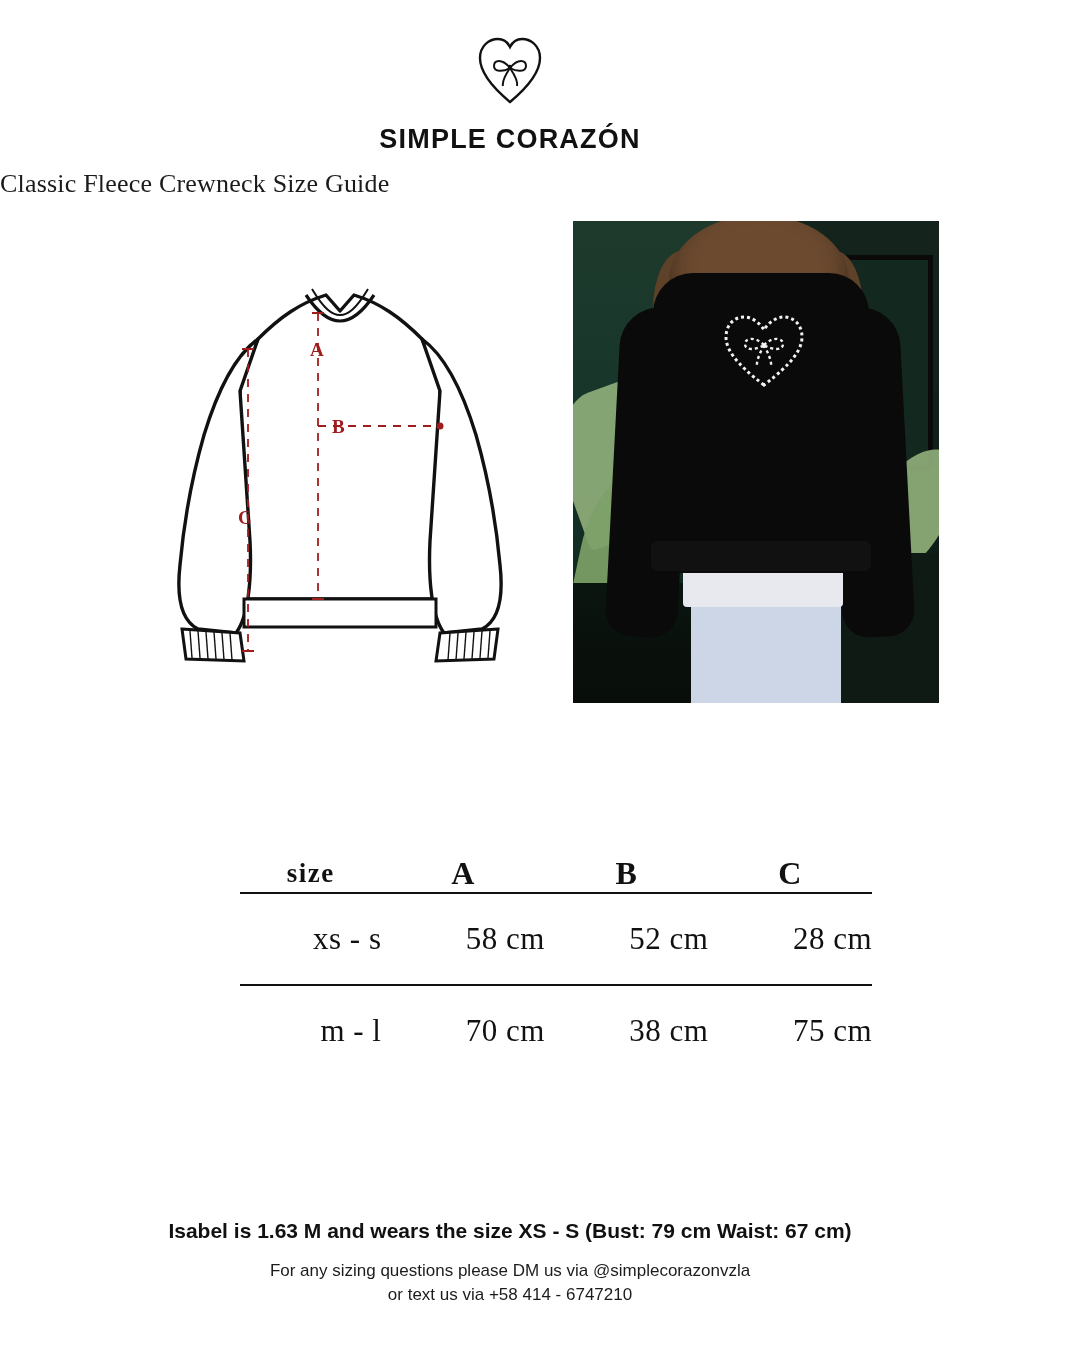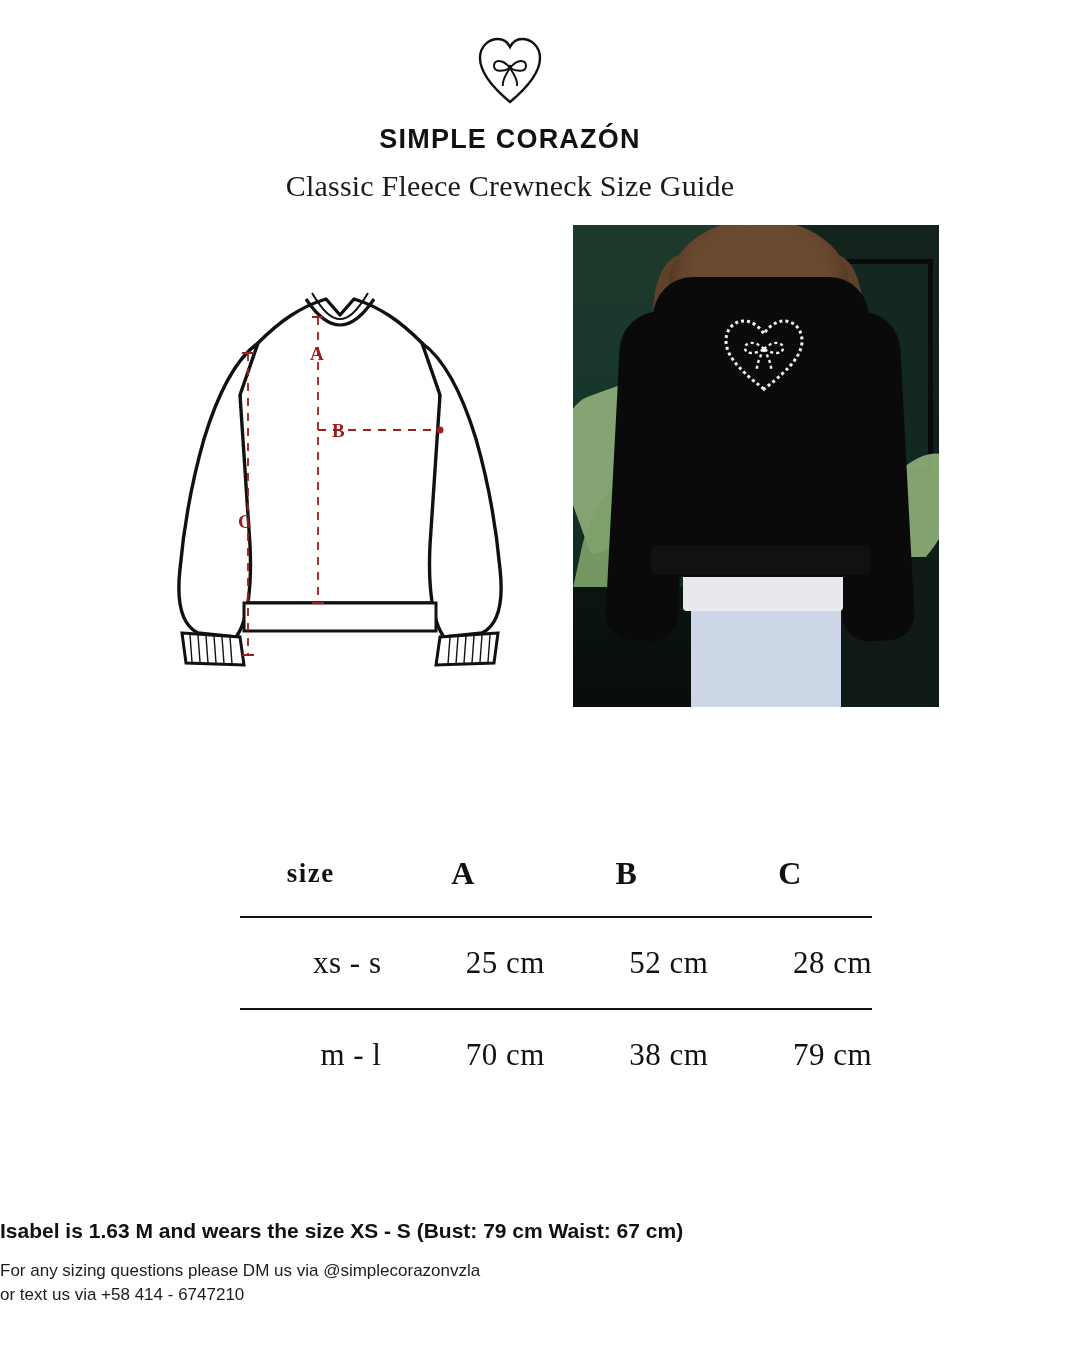--- a/index.html
+++ b/index.html
@@ -23,23 +23,23 @@
   .brand {
     text-align: center;
     font-family: "Liberation Sans", sans-serif;
     font-weight: bold;
     font-size: 27px;
     letter-spacing: 1.2px;
     margin-top: 18px;
     color: #111;
   }
   .subtitle {
-    text-align: center;
+    text-align: left;
     font-family: "Liberation Serif", serif;
-    font-size: 30px;
+    font-size: 26px;
     margin-top: 14px;
     color: #1b1b1b;
     letter-spacing: .2px;
   }
 
   
   .media-row {
     position: relative;
     margin-top: 22px;
     height: 490px;
@@ -139,38 +139,38 @@
   }
   table.size-table {
     width: 100%;
     border-collapse: collapse;
     font-family: "Liberation Serif", serif;
   }
   table.size-table th {
     font-size: 32px;
     font-weight: bold;
     text-align: center;
-    padding-bottom: 24px;
     letter-spacing: 1px;
     color: #111;
   }
   table.size-table th.size-col { font-size: 27px; letter-spacing: 1.5px; }
   table.size-table td {
     font-size: 31px;
     text-align: right;
     padding: 27px 0;
     border-top: 2px solid #111;
     color: #111;
     letter-spacing: .5px;
   }
 
   
   .footer {
     position: absolute;
     left: 0; right: 0; bottom: 42px;
+    text-align: center;
   }
   .footer .model-note {
     font-size: 21px;
     font-weight: bold;
     color: #111;
     margin-bottom: 16px;
   }
   .footer .contact {
     font-size: 17px;
     color: #1c1c1c;
@@ -283,29 +283,29 @@
         <tr>
           <th class="size-col">size</th>
           <th>A</th>
           <th>B</th>
           <th>C</th>
         </tr>
       </thead>
       <tbody>
         <tr>
           <td>xs - s</td>
-          <td>25 cm</td>
+          <td>58 cm</td>
           <td>52 cm</td>
           <td>28 cm</td>
         </tr>
         <tr>
           <td>m - l</td>
           <td>70 cm</td>
           <td>38 cm</td>
-          <td>79 cm</td>
+          <td>75 cm</td>
         </tr>
       </tbody>
     </table>
   </div>
 
   <div class="footer">
     <div class="model-note">Isabel is 1.63 M and wears the size XS - S (Bust: 79 cm Waist: 67 cm)</div>
     <div class="contact">For any sizing questions please DM us via @simplecorazonvzla</div>
     <div class="contact">or text us via +58 414 - 6747210</div>
   </div>

